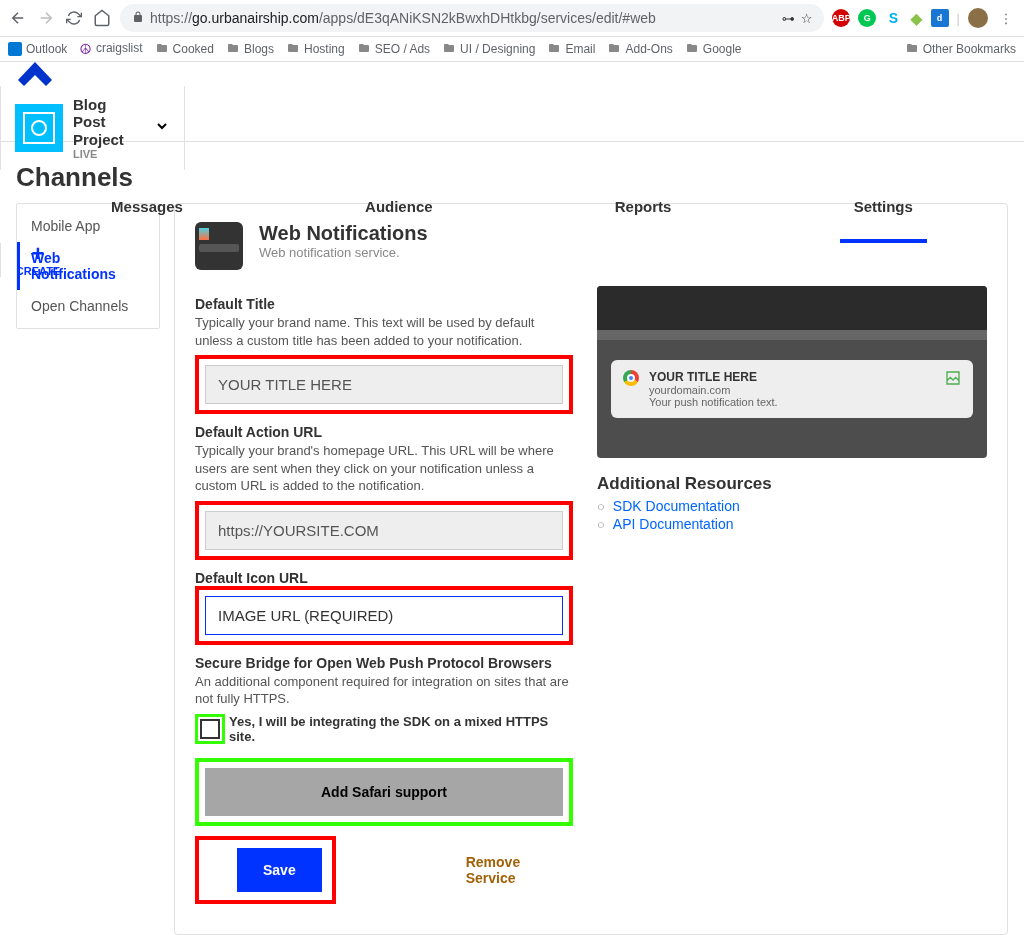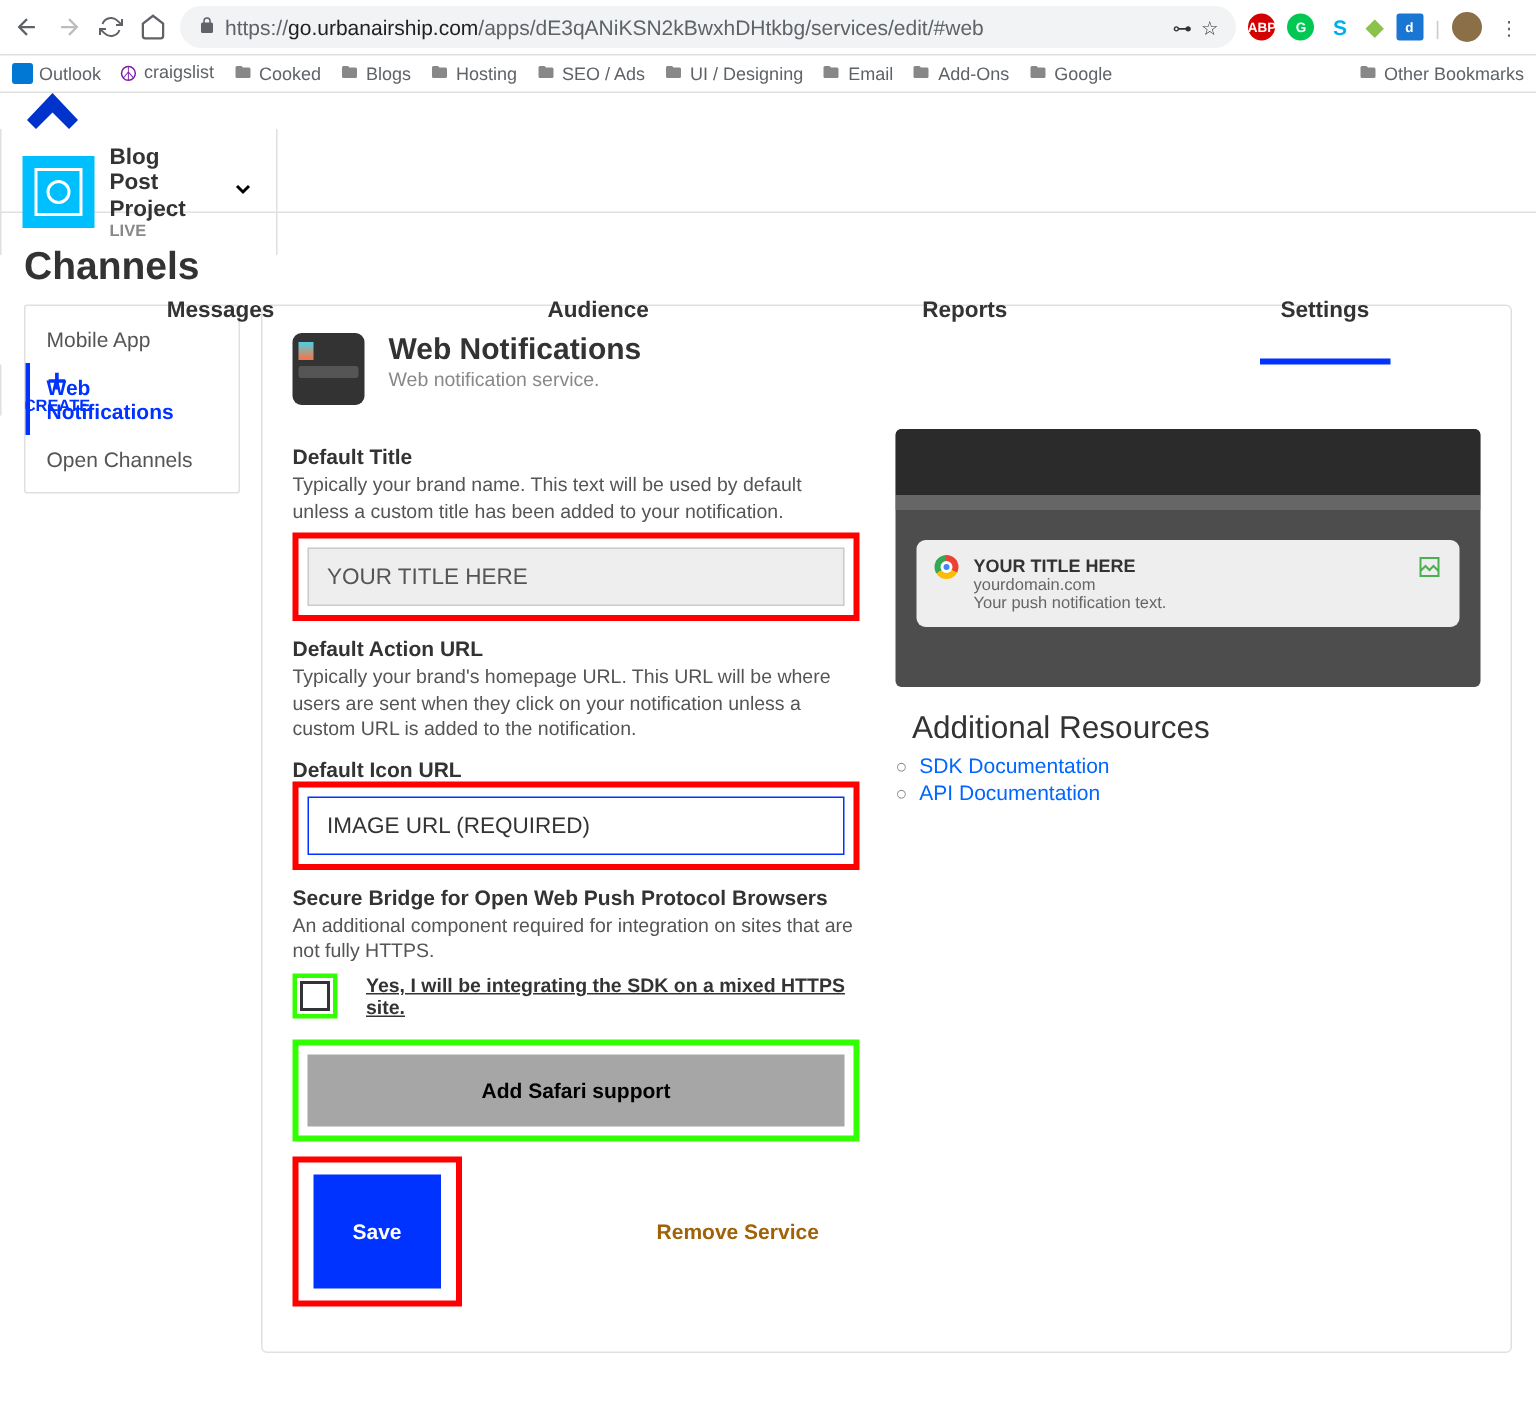--- a/index.html
+++ b/index.html
@@ -58,46 +58,46 @@
 
 .label { font-weight: bold; font-size: 14px; margin-top: 10px; }
 .help { font-size: 13px; color: #555; line-height: 1.35; margin: 2px 0 6px; }
 .help.bold { font-weight: bold; color: #000; }
 
 .hl-red { border: 4px solid #ff0000; padding: 6px; margin-bottom: 6px; }
 .hl-green { border: 4px solid #33ff00; padding: 6px; margin-bottom: 10px; }
 .input-box { width: 100%; background: #eee; border: 1px solid #ccc; padding: 10px 12px; font-size: 15px; color: #555; }
 .input-box.focused { background: #fff; border: 1px solid #0033ff; color: #333; }
 
-.check-wrap { display: flex; align-items: center; gap: 19px; text-decoration: underline; }
+.check-wrap { display: flex; align-items: center; gap: 4px; }
 .check-outline { border: 3px solid #33ff00; padding: 2px; }
 .checkbox { width: 20px; height: 20px; border: 2px solid #333; background: #fff; display: block; }
 .check-label { font-weight: bold; font-size: 13px; }
 
 .safari-btn { width: 100%; background: #a6a6a6; color: #000; font-weight: bold; text-align: center; padding: 16px; font-size: 14px; cursor: pointer; }
 .save-row { display: flex; align-items: center; margin-top: 4px; }
 .save-outline { border: 4px solid #ff0000; padding: 8px 10px; }
-.save-btn { background: #0033ff; color: #fff; font-weight: bold; padding: 30px 26px; cursor: pointer; font-size: 14px; }
+.save-btn { background: #0033ff; color: #fff; font-weight: bold; padding: 14px 26px; cursor: pointer; font-size: 14px; margin-left: 28px; }
 .remove-link { color: #a16207; font-weight: bold; margin-left: 130px; cursor: pointer; font-size: 14px; }
 
 
 .preview { background: #4d4d4d; border-radius: 4px; overflow: hidden; margin-bottom: 16px; }
 .preview-top { height: 44px; background: #2b2b2b; }
 .preview-mid { height: 10px; background: #666; }
 .preview-body { padding: 20px 14px 40px; }
 .notif-card { background: #eee; border-radius: 6px; padding: 10px 12px; display: flex; gap: 10px; align-items: flex-start; }
 .notif-chrome { width: 16px; height: 16px; border-radius: 50%; background: conic-gradient(#ea4335 0 33%, #fbbc05 33% 66%, #34a853 66% 100%); position: relative; }
 .notif-chrome::after { content:''; position:absolute; inset:4px; background:#4285f4; border-radius:50%; border:2px solid #fff; }
 .notif-text { flex: 1; font-size: 12px; }
 .notif-title { font-weight: bold; color: #333; }
 .notif-domain { color: #666; font-size: 11px; }
 .notif-body { color: #666; font-size: 11px; }
 .notif-img { width: 16px; height: 16px; }
 
-.res-title { font-weight: 400; font-size: 21px; margin-bottom: 4px; margin-left: 11px; }
+.res-title { font-weight: 700; font-size: 17px; margin-bottom: 4px; }
 .res-item { display: flex; align-items: baseline; gap: 8px; margin: 2px 0; }
 .res-bullet { color: #888; }
 .res-link { color: #0066ff; font-size: 14px; cursor: pointer; }
 </style>
 </head>
 <body>
 
 <div class="browser-bar">
   <span class="nav-icon">
       <svg width="18" height="18" viewBox="0 0 24 24" fill="none" stroke="#5f6368" stroke-width="2">
@@ -254,20 +254,23 @@
     <div class="form-col">
       <div class="form-left">
         <div class="label">Default Title</div>
         <div class="help">Typically your brand name. This text will be used by default unless a custom title has been added to your notification.</div>
         <div class="hl-red">
           <input class="input-box" value="YOUR TITLE HERE" style="">
         </div>
 
         <div class="label">Default Action URL</div>
         <div class="help">Typically your brand's homepage URL. This URL will be where users are sent when they click on your notification unless a custom URL is added to the notification.</div>
+        <div class="hl-red">
+          <input class="input-box" value="https://YOURSITE.COM" style="">
+        </div>
 
         <div class="label">Default Icon URL</div>
         <div class="hl-red">
           <input class="input-box focused" value="IMAGE URL (REQUIRED)" style="">
         </div>
 
         <div class="label">Secure Bridge for Open Web Push Protocol Browsers</div>
         <div class="help">An additional component required for integration on sites that are not fully HTTPS.</div>
         <div class="check-wrap">
           <span class="check-outline">

